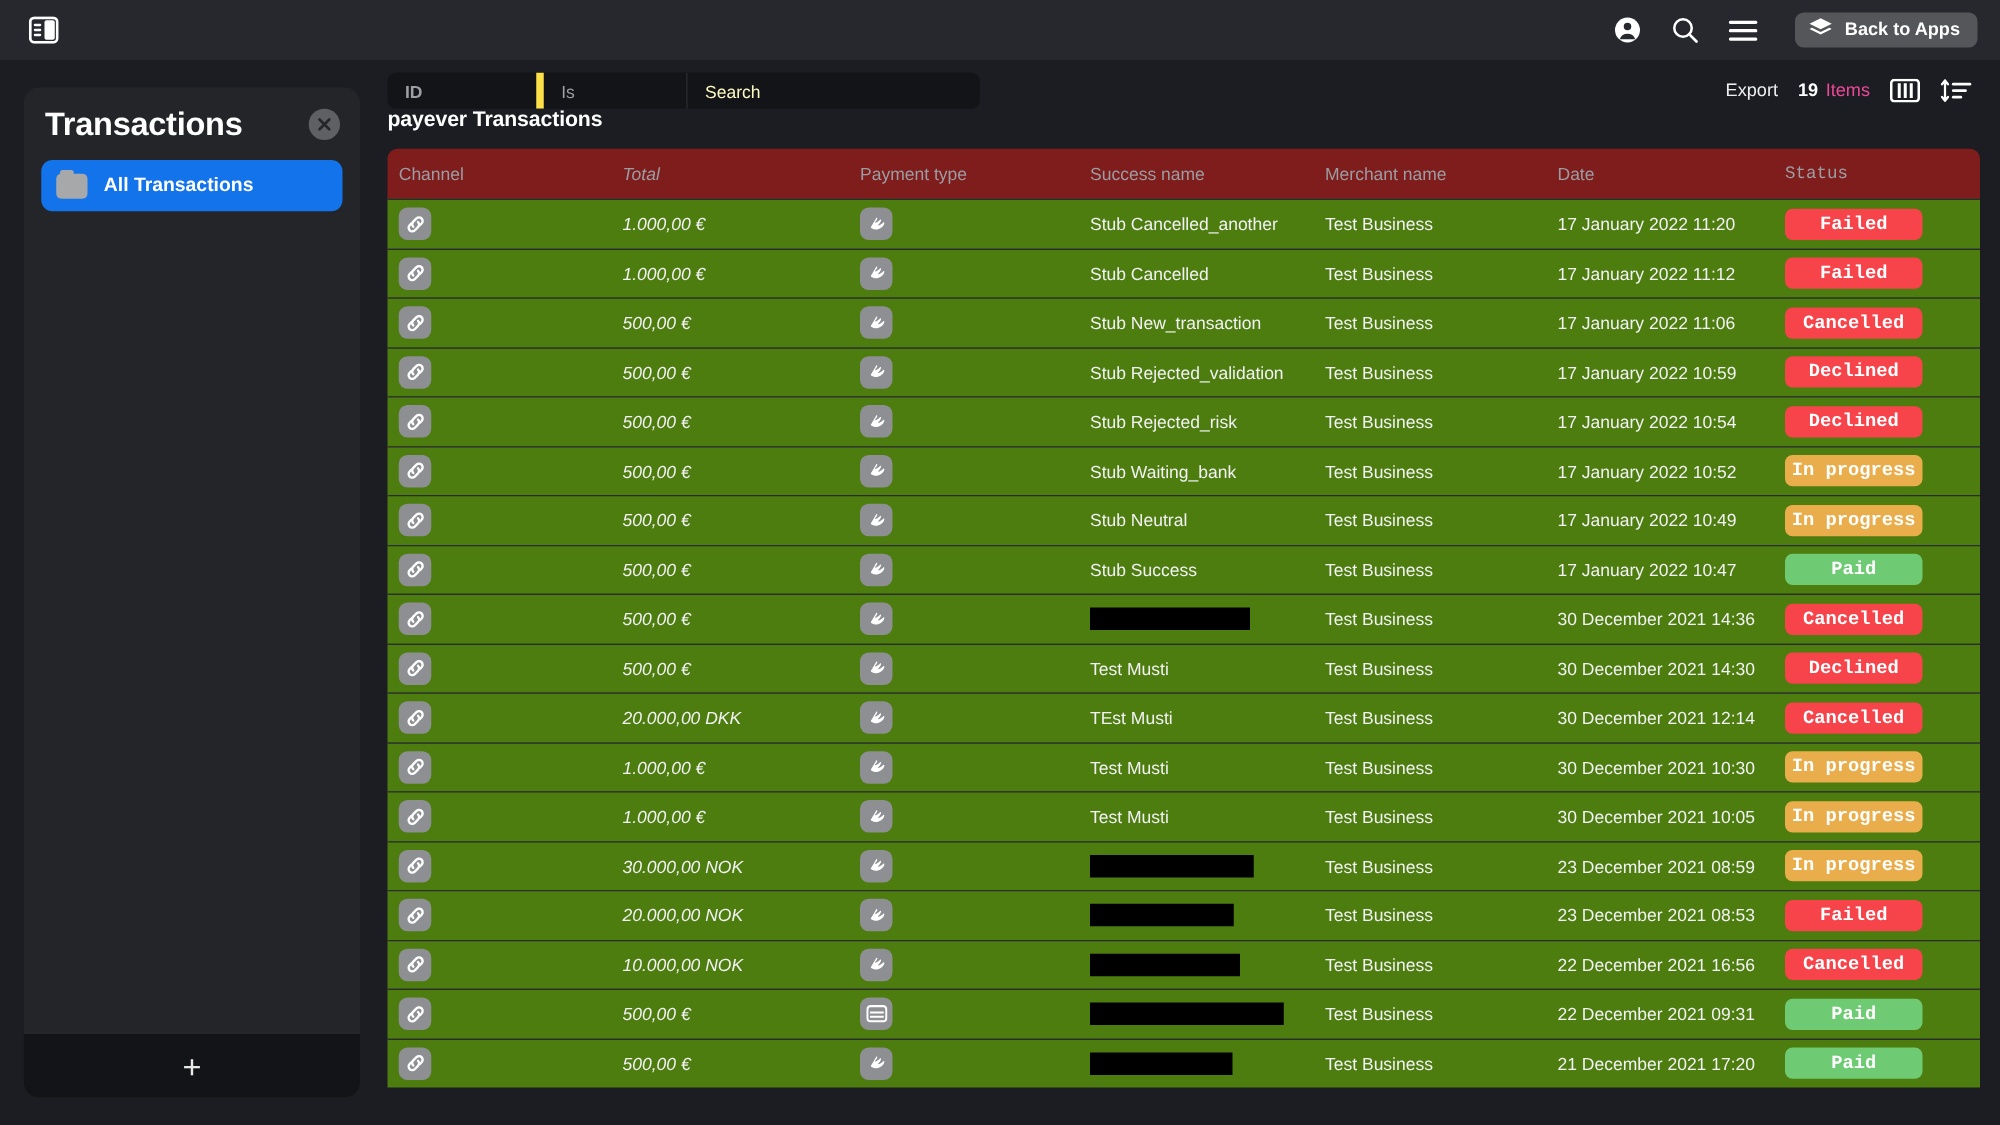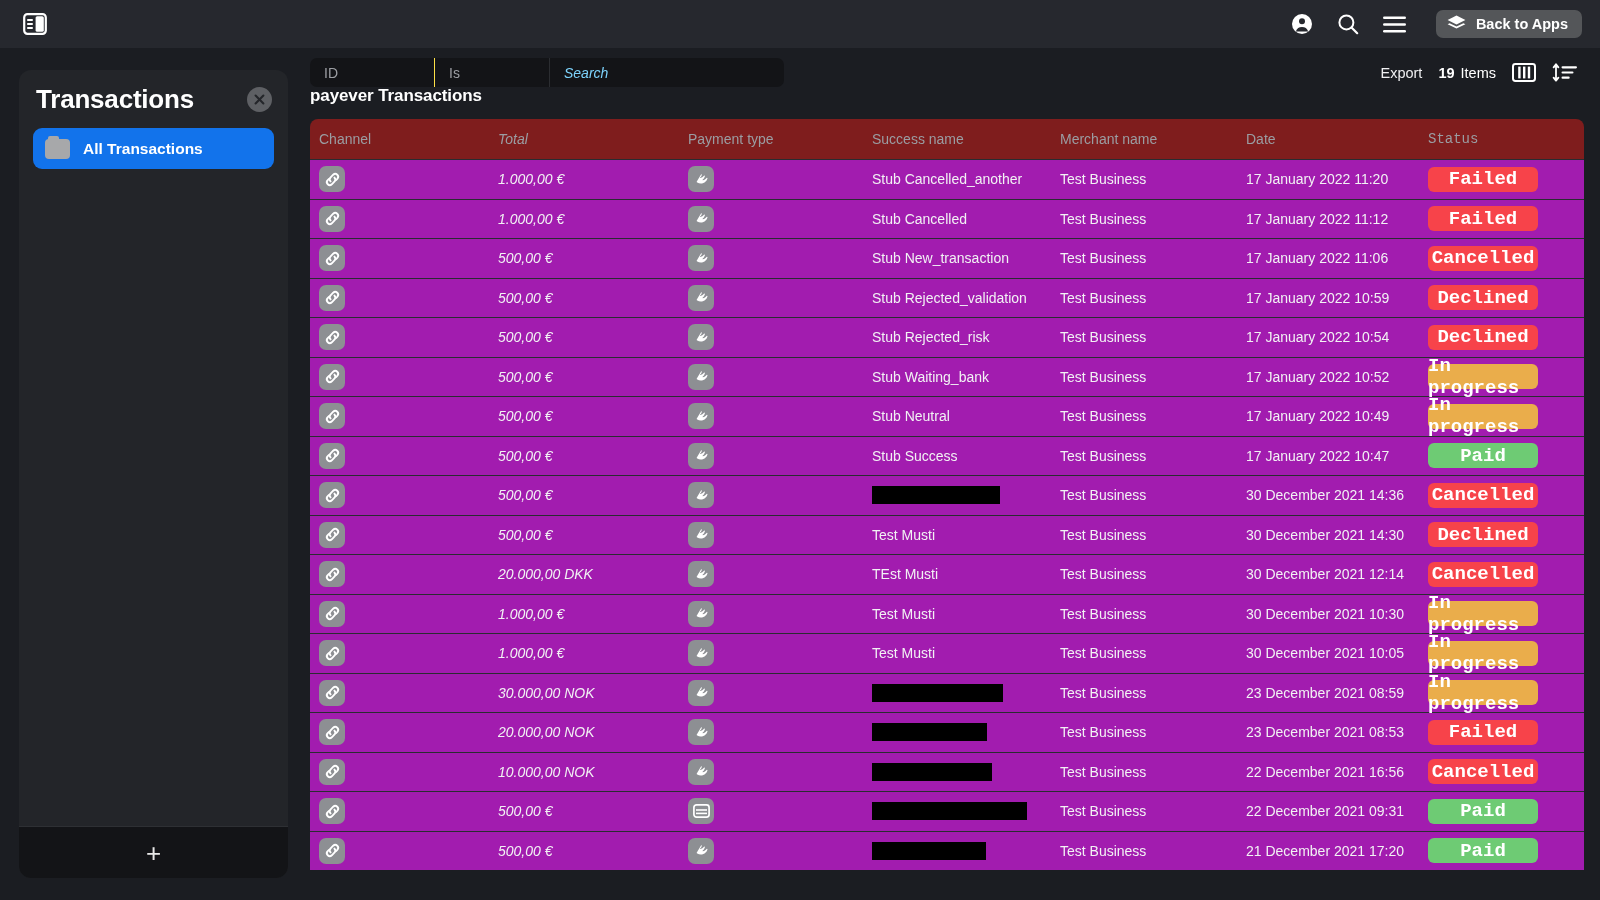--- a/index.html
+++ b/index.html
@@ -80,72 +80,72 @@
   .searchbar {
     display: flex; align-items: stretch;
     width: 474px; height: 29px;
     background: #131417; border-radius: 7px; overflow: hidden;
   }
   .search-seg {
     display: flex; align-items: center;
     font-size: 14px; color: #9d9fa4; padding: 0 0 0 14px;
     cursor: pointer;
   }
-  .search-seg.id { width: 125px; border-right: 1px solid #fde047; }
+  .search-seg.id { width: 125px; border-right: 6px solid #fde047; font-weight: bold; }
   .search-seg.is { width: 115px; border-right: 1px solid #2b2d31; }
-  .search-seg.query { flex: 1; color: #7dd3fc; font-style: italic; }
+  .search-seg.query { flex: 1; color: #fef9c3; }
 
   .toolbar-row {
     position: absolute; left: 0; top: 0; width: 1274px; height: 29px;
     display: flex; align-items: center;
   }
   .toolbar-right {
     margin-left: auto; display: flex; align-items: center; gap: 16px;
     font-size: 14.5px; padding-right: 6px;
   }
   .tb-text { color: #f0f0f2; cursor: pointer; }
   .tb-count { display: flex; gap: 6px; align-items: baseline; cursor: pointer; }
   .tb-count .num { font-weight: bold; font-size: 14.5px; }
-  .tb-count .lbl { color: #ffffff; }
+  .tb-count .lbl { color: #ec4899; }
 
   .page-title {
     margin-top: 28px; font-size: 17px; font-weight: bold; letter-spacing: -0.1px;
   }
 
   
   .table { margin-top: 13px; width: 1274px; }
   .thead {
     display: flex; align-items: center; height: 40px;
     background: #7f1d1d; border-radius: 8px 8px 0 0;
     font-size: 14px; color: #9b9da2;
   }
   .trow {
     display: flex; align-items: center; height: 39.5px;
-    background: #a21caf; border-top: 1px solid #2a2c31;
+    background: #4d7c0f; border-top: 1px solid #2a2c31;
     font-size: 14px; color: #f2f2f4;
   }
   .c-channel { width: 188px; padding-left: 9px; flex: none; }
   .c-total   { width: 190px; flex: none; font-style: italic; }
   .c-ptype   { width: 184px; flex: none; }
   .c-cust    { width: 188px; flex: none; }
   .c-merch   { width: 186px; flex: none; }
   .c-date    { width: 182px; flex: none; }
   .c-status  { width: 156px; flex: none; font-family: Liberation Mono, monospace; }
 
   .chip-ico {
     width: 26px; height: 26px; border-radius: 7px; background: #8d8f93;
     display: flex; align-items: center; justify-content: center;
     cursor: pointer;
   }
   .redact { height: 18px; background: #000; display: block; }
 
   .badge {
     display: flex; align-items: center; justify-content: center;
     width: 110px; height: 25px; border-radius: 6px;
-    font-size: 19px; font-weight: bold; color: #fff;
+    font-size: 15px; font-weight: bold; color: #fff;
     cursor: pointer;
   }
 </style>
 </head>
 <body>
 
 <div class="topbar">
   <div class="sidebar-toggle">
     <svg width="24" height="22" viewBox="0 0 24 22">
       <rect x="1.2" y="1.2" width="21.6" height="19.6" rx="3.2" fill="none" stroke="#fff" stroke-width="2.2"></rect>

